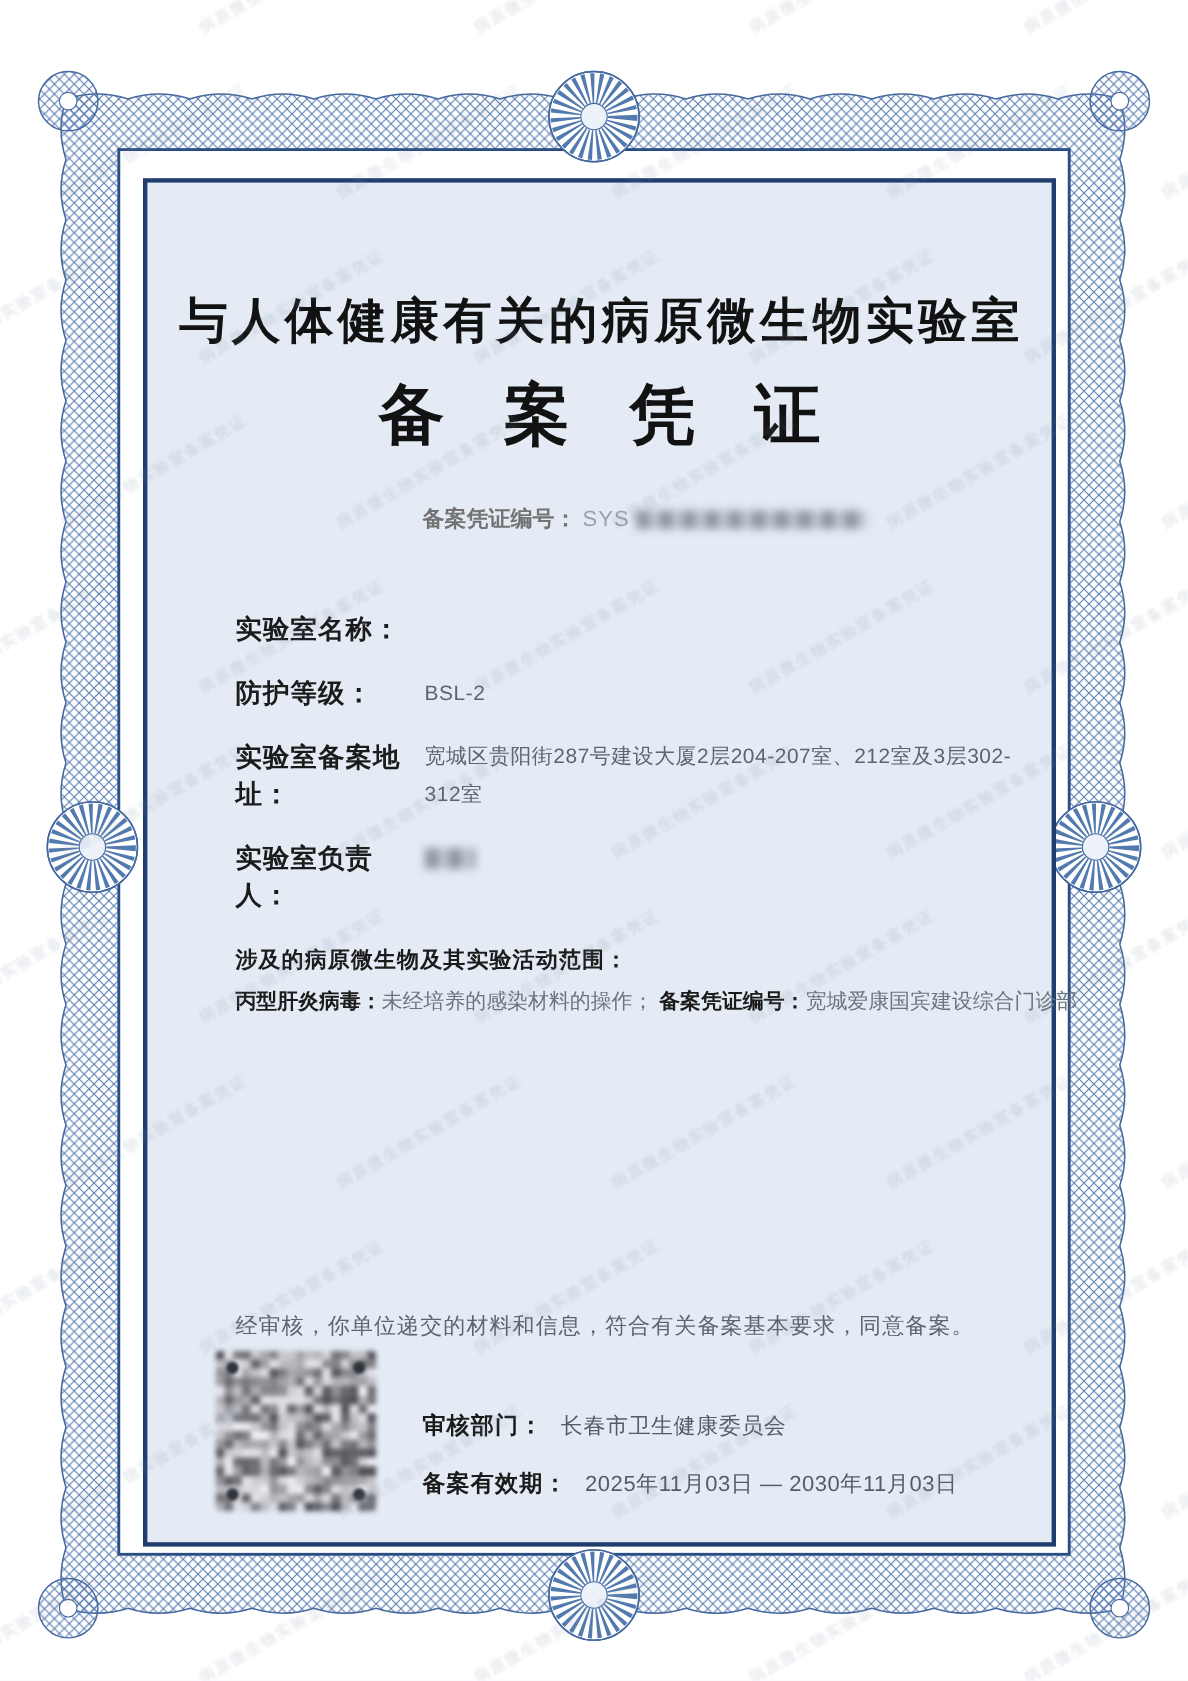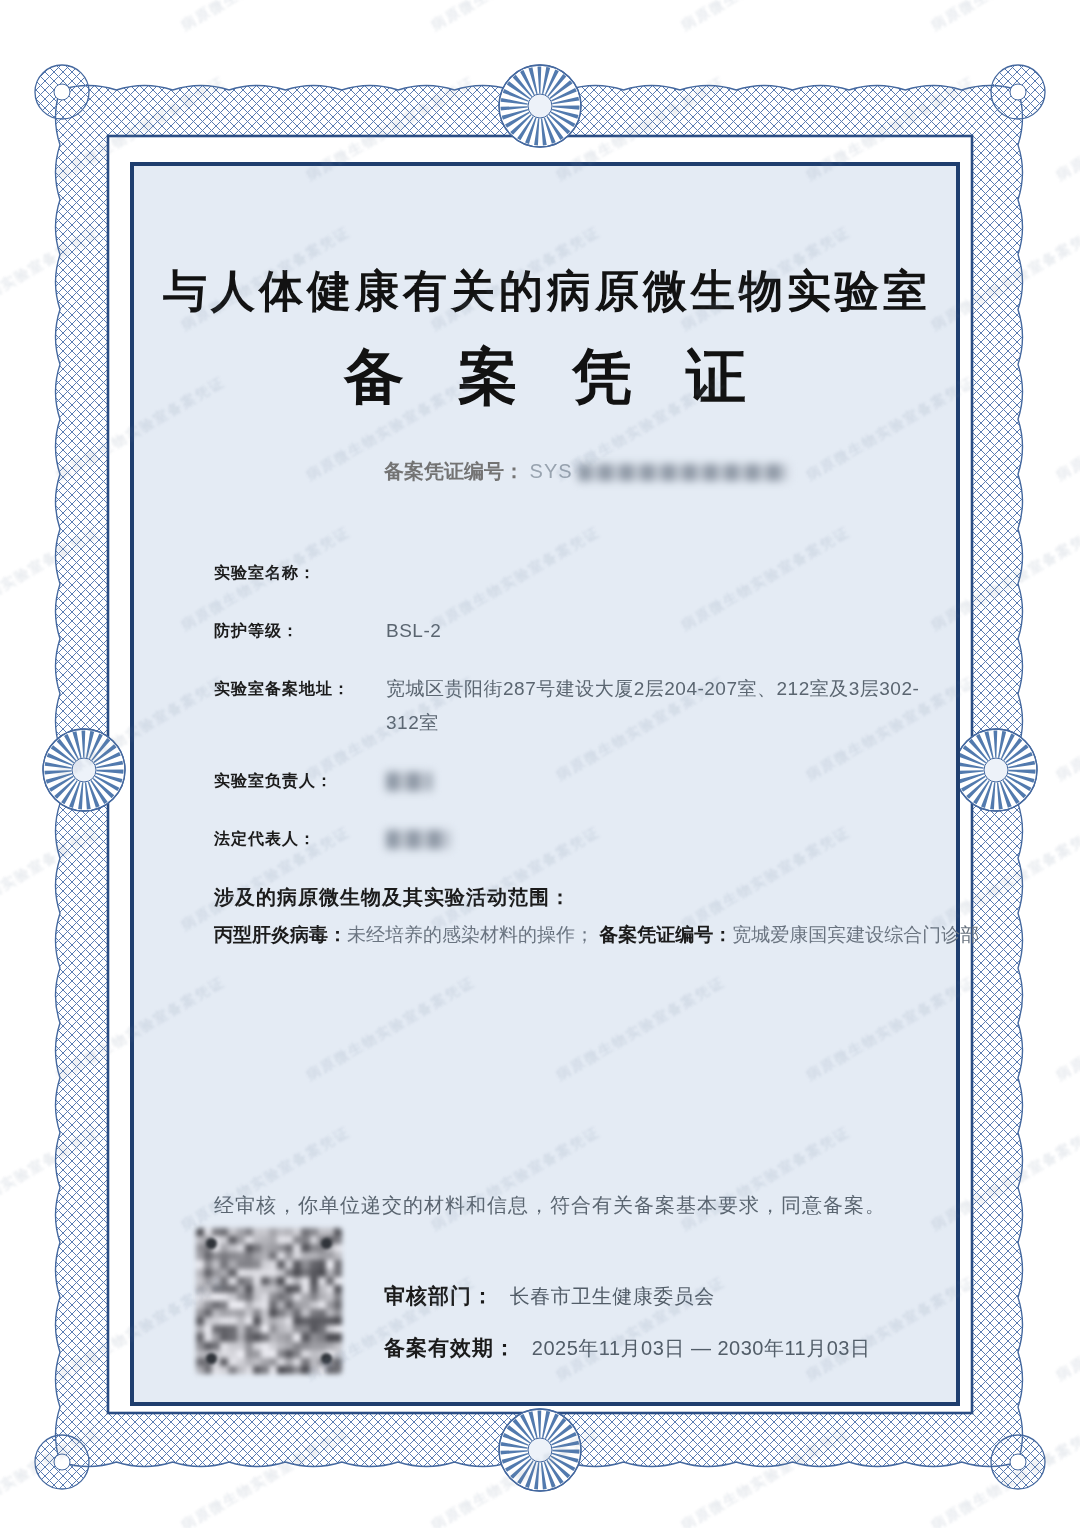--- a/index.html
+++ b/index.html
@@ -27,21 +27,21 @@
   .number-line{position:absolute;left:250px;top:292px;font-size:20px;white-space:nowrap;}
   .number-line .lbl{font-weight:700;color:#737373;}
   .number-line .pfx{color:#98a3af;letter-spacing:1px;}
   .redact{display:inline-block;border-radius:2px;vertical-align:-3px;filter:blur(4px);
       background:repeating-linear-gradient(90deg,#8d97a4 0 13px,#c3cad4 13px 21px);}
   .red-num{width:210px;height:17px;}
   .red-name{width:46px;height:19px;vertical-align:-4px;}
   .red-legal{width:64px;height:19px;vertical-align:-4px;}
   .fields{position:absolute;left:80px;top:390px;right:32px;}
   .row{display:flex;margin-bottom:24px;line-height:34px;}
-  .row .lbl{flex:none;width:172px;font-size:16px;font-weight:700;color:#1b1b1b;letter-spacing:1px;}
+  .row .lbl{flex:none;width:172px;font-size:24px;font-weight:700;color:#1b1b1b;letter-spacing:1px;}
   .row .val{font-size:19px;color:#5a6570;letter-spacing:.5px;}
   .scope-head{font-size:20px;font-weight:700;color:#1b1b1b;letter-spacing:1px;line-height:34px;margin-top:2px;}
   .scope-line{font-size:19px;line-height:34px;margin-top:4px;white-space:nowrap;}
   .scope-line .pn{font-weight:700;color:#1b1b1b;}
   .scope-line .pd{color:#6a7480;}
   .approval{position:absolute;left:80px;top:1026px;font-size:20px;color:#5a6570;letter-spacing:1px;}
   #qr{position:absolute;left:62px;top:1062px;width:146px;height:146px;
       display:grid;grid-template-columns:repeat(18,1fr);grid-auto-rows:1fr;
       filter:blur(2.6px);overflow:hidden;border-radius:4px;}
   #qr i{display:block;}
@@ -117,24 +117,20 @@
       <span class="lbl">防护等级：</span>
       <span class="val">BSL-2</span>
     </div>
     <div class="row">
       <span class="lbl">实验室备案地址：</span>
       <span class="val">宽城区贵阳街287号建设大厦2层204-207室、212室及3层302-312室</span>
     </div>
     <div class="row">
       <span class="lbl">实验室负责人：</span>
       <span class="val"><span class="redact red-name"></span></span>
-    </div>
-    <div class="row">
-      <span class="lbl">法定代表人：</span>
-      <span class="val"><span class="redact red-legal"></span></span>
     </div>
     <div class="scope-head">涉及的病原微生物及其实验活动范围：</div>
     <div class="scope-line">
       <span class="pn">丙型肝炎病毒：</span><span class="pd">未经培养的感染材料的操作；</span>
       <span class="pn">备案凭证编号：</span><span class="pd">宽城爱康国宾建设综合门诊部</span>
     </div>
   </div>
 
   <div class="approval">经审核，你单位递交的材料和信息，符合有关备案基本要求，同意备案。</div>
 

